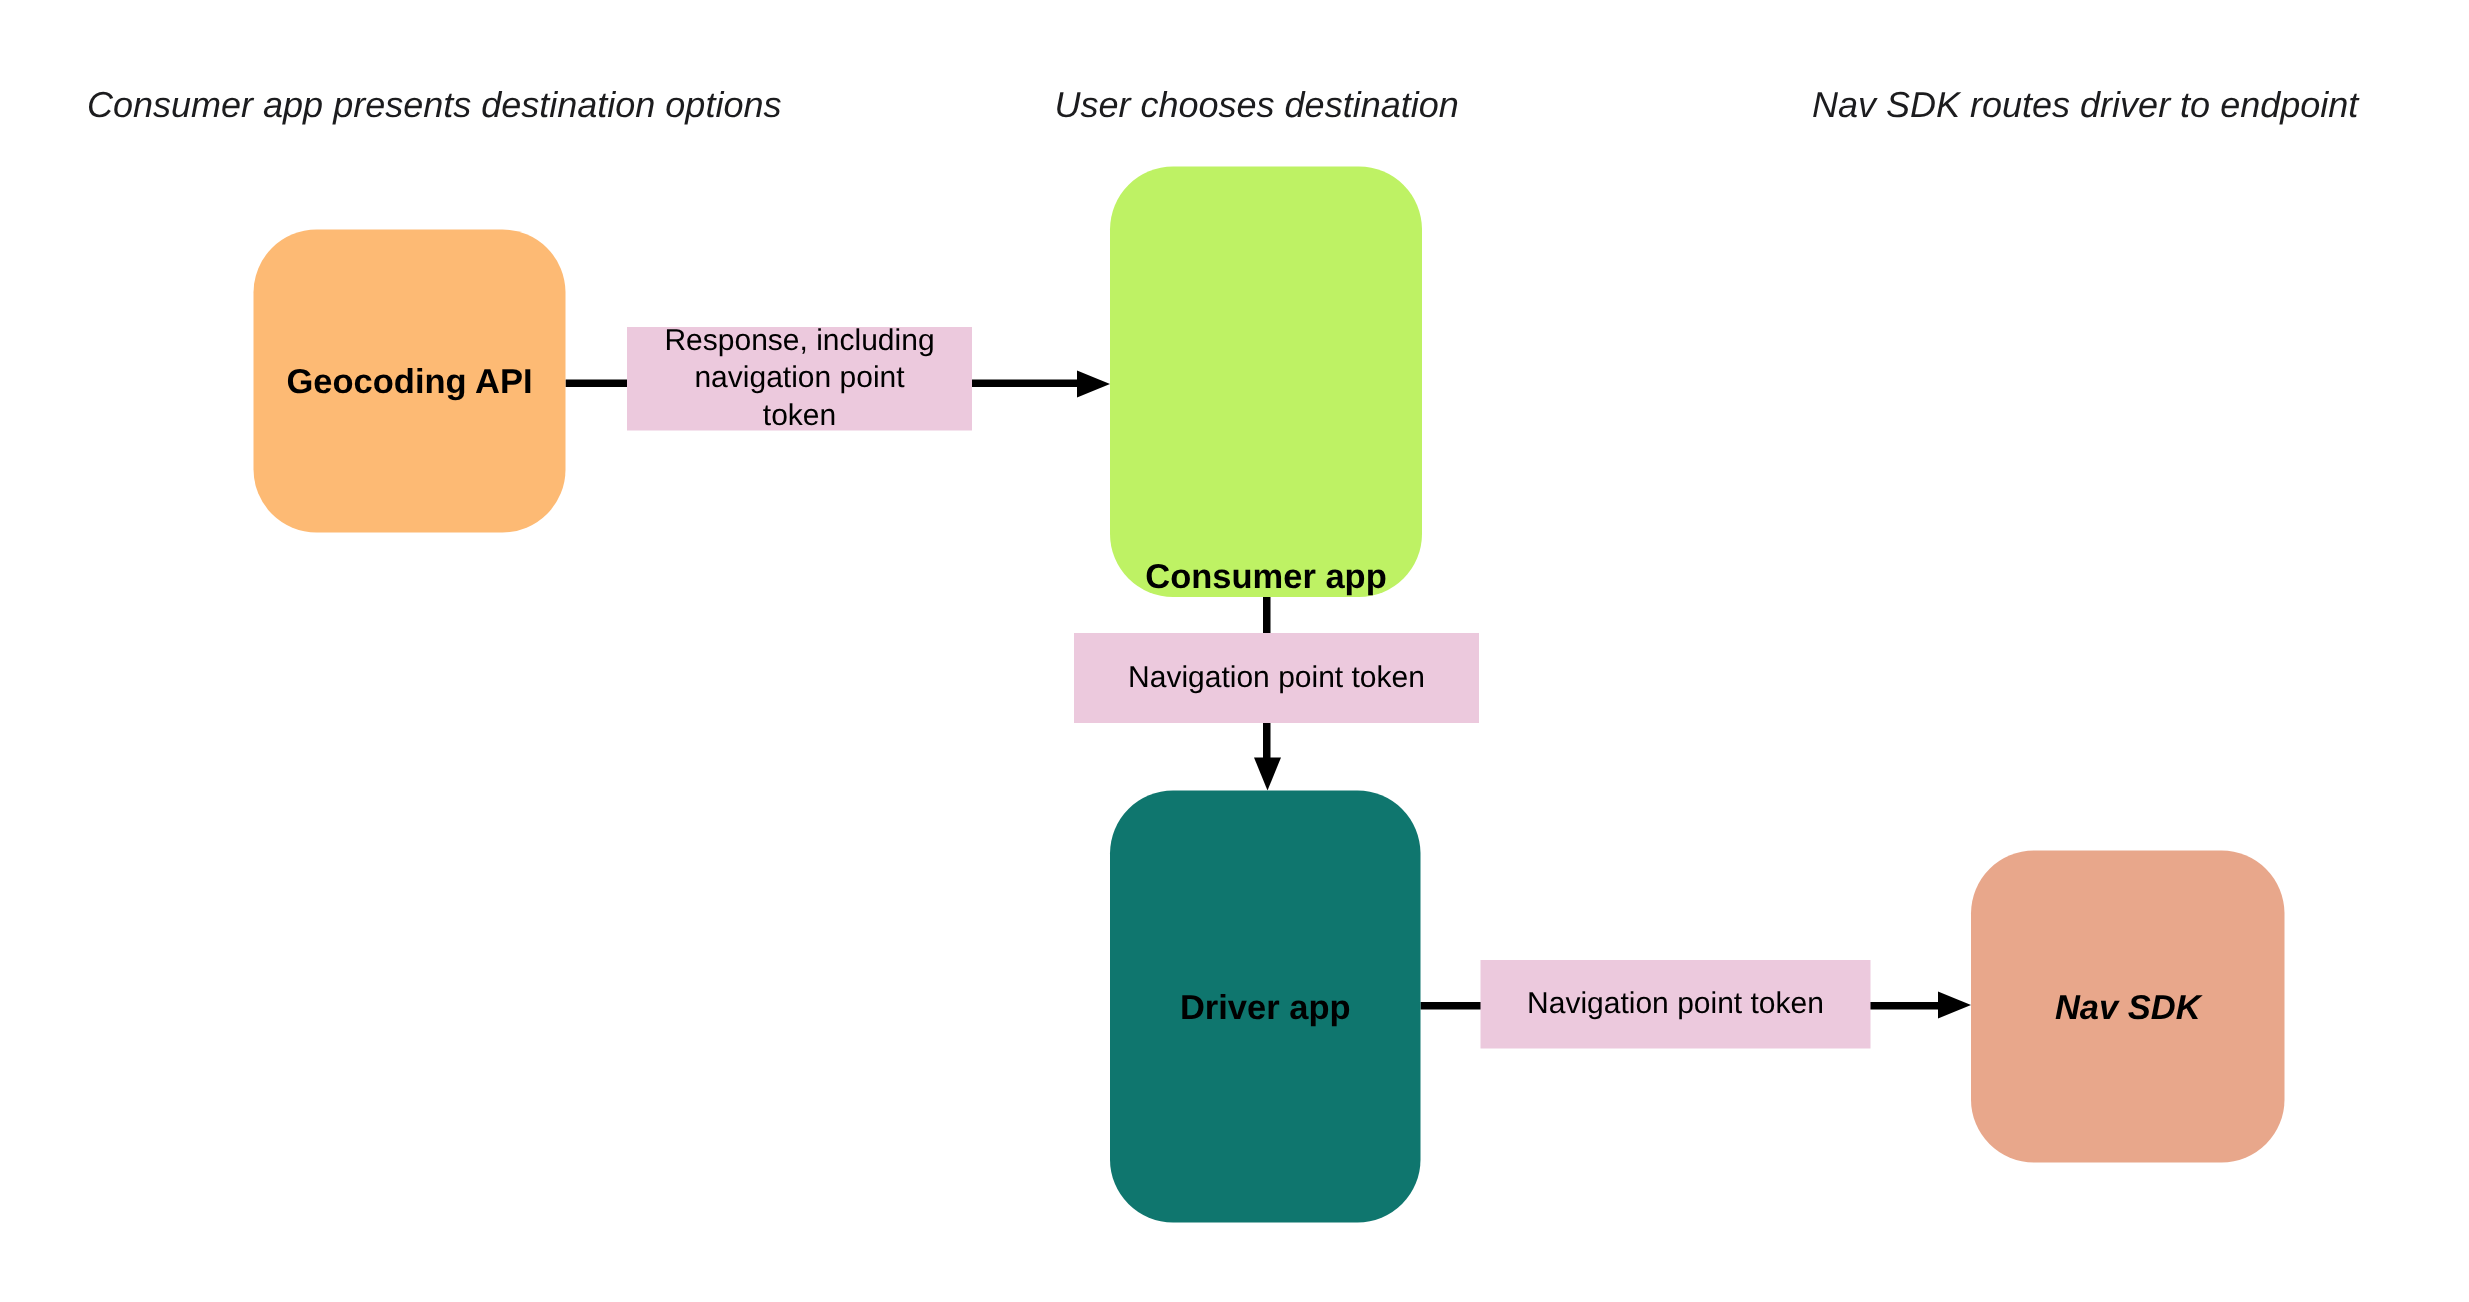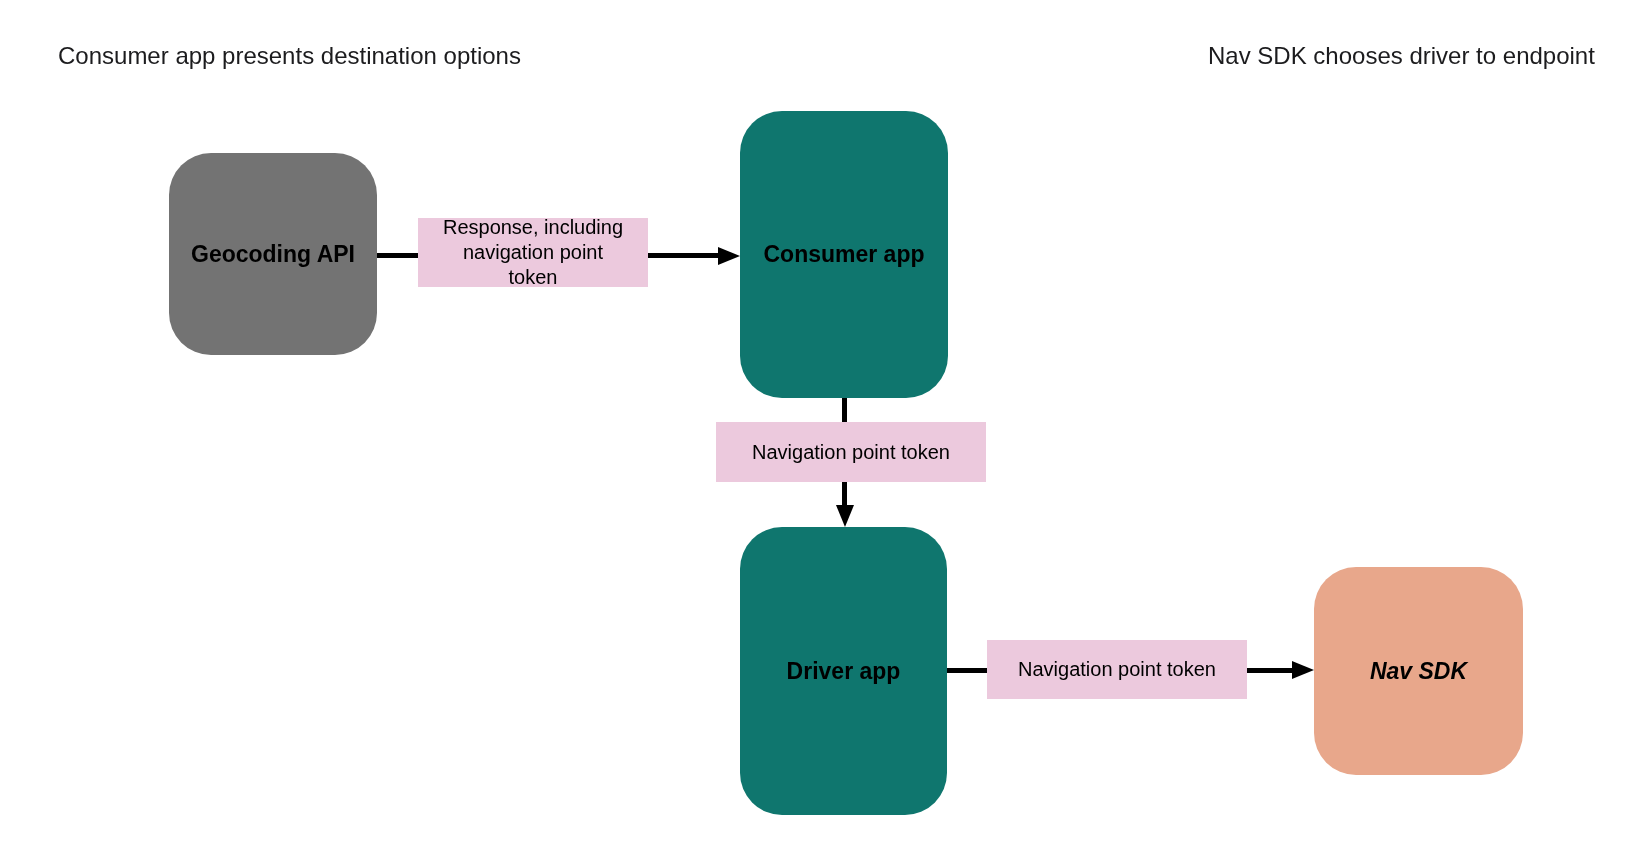--- a/index.html
+++ b/index.html
@@ -10,26 +10,27 @@
   }
   .canvas {
     position: relative;
     width: 1646px;
     height: 868px;
     background: #ffffff;
     overflow: hidden;
   }
   .col-header {
     position: absolute;
-    top: 42px;
+    top: 57px;
     font-size: 24px;
     font-weight: 400;
     color: #1c1c1e;
     white-space: nowrap;
     line-height: 1.2;
+    font-style: italic;
   }
   .header-1 { left: 58px; }
   .header-2 { left: 703px; }
   .header-3 { left: 1208px; }
 
   .node {
     position: absolute;
     border-radius: 42px;
     display: flex;
     align-items: center;
@@ -88,40 +89,41 @@
   .edge-label-1 { left: 418px; top: 218px; width: 230px; height: 69px; }
   .edge-label-2 { left: 716px; top: 422px; width: 270px; height: 60px; }
   .edge-label-3 { left: 987px; top: 640px; width: 260px; height: 59px; }
 </style>
 </head>
 <body>
 
 <div class="canvas">
 
   <div class="col-header header-1">Consumer app presents destination options</div>
-  <div class="col-header header-3">Nav SDK chooses driver to endpoint</div>
+  <div class="col-header header-2">User chooses destination</div>
+  <div class="col-header header-3">Nav SDK routes driver to endpoint</div>
 
   <div class="edge-line line-1"></div>
   <div class="edge-line line-2"></div>
   <div class="edge-line line-3"></div>
 
   <div class="arrowhead arrowhead-right ah-1"></div>
   <div class="arrowhead arrowhead-down ah-2"></div>
   <div class="arrowhead arrowhead-right ah-3"></div>
 
   <div class="edge-label edge-label-1" style="background-color: rgb(236, 201, 221);">Response, including
 navigation point
 token</div>
   <div class="edge-label edge-label-2" style="background-color: rgb(236, 201, 221);">Navigation point token</div>
   <div class="edge-label edge-label-3" style="background-color: rgb(236, 201, 221);">Navigation point token</div>
 
-  <div class="node node-geocoding" style="background-color: #737373;">
+  <div class="node node-geocoding" style="background-color: #fdba74;">
     <span class="node-label">Geocoding API</span>
   </div>
-  <div class="node node-consumer" style="background-color: #0f766e;">
+  <div class="node node-consumer" style="background-color: #bef264; align-items: flex-end;">
     <span class="node-label">Consumer app</span>
   </div>
   <div class="node node-driver" style="background-color: #0f766e;">
     <span class="node-label">Driver app</span>
   </div>
   <div class="node node-navsdk" style="background-color: rgb(232, 167, 139); font-style: italic;">
     <span class="node-label">Nav SDK</span>
   </div>
 
 </div>

